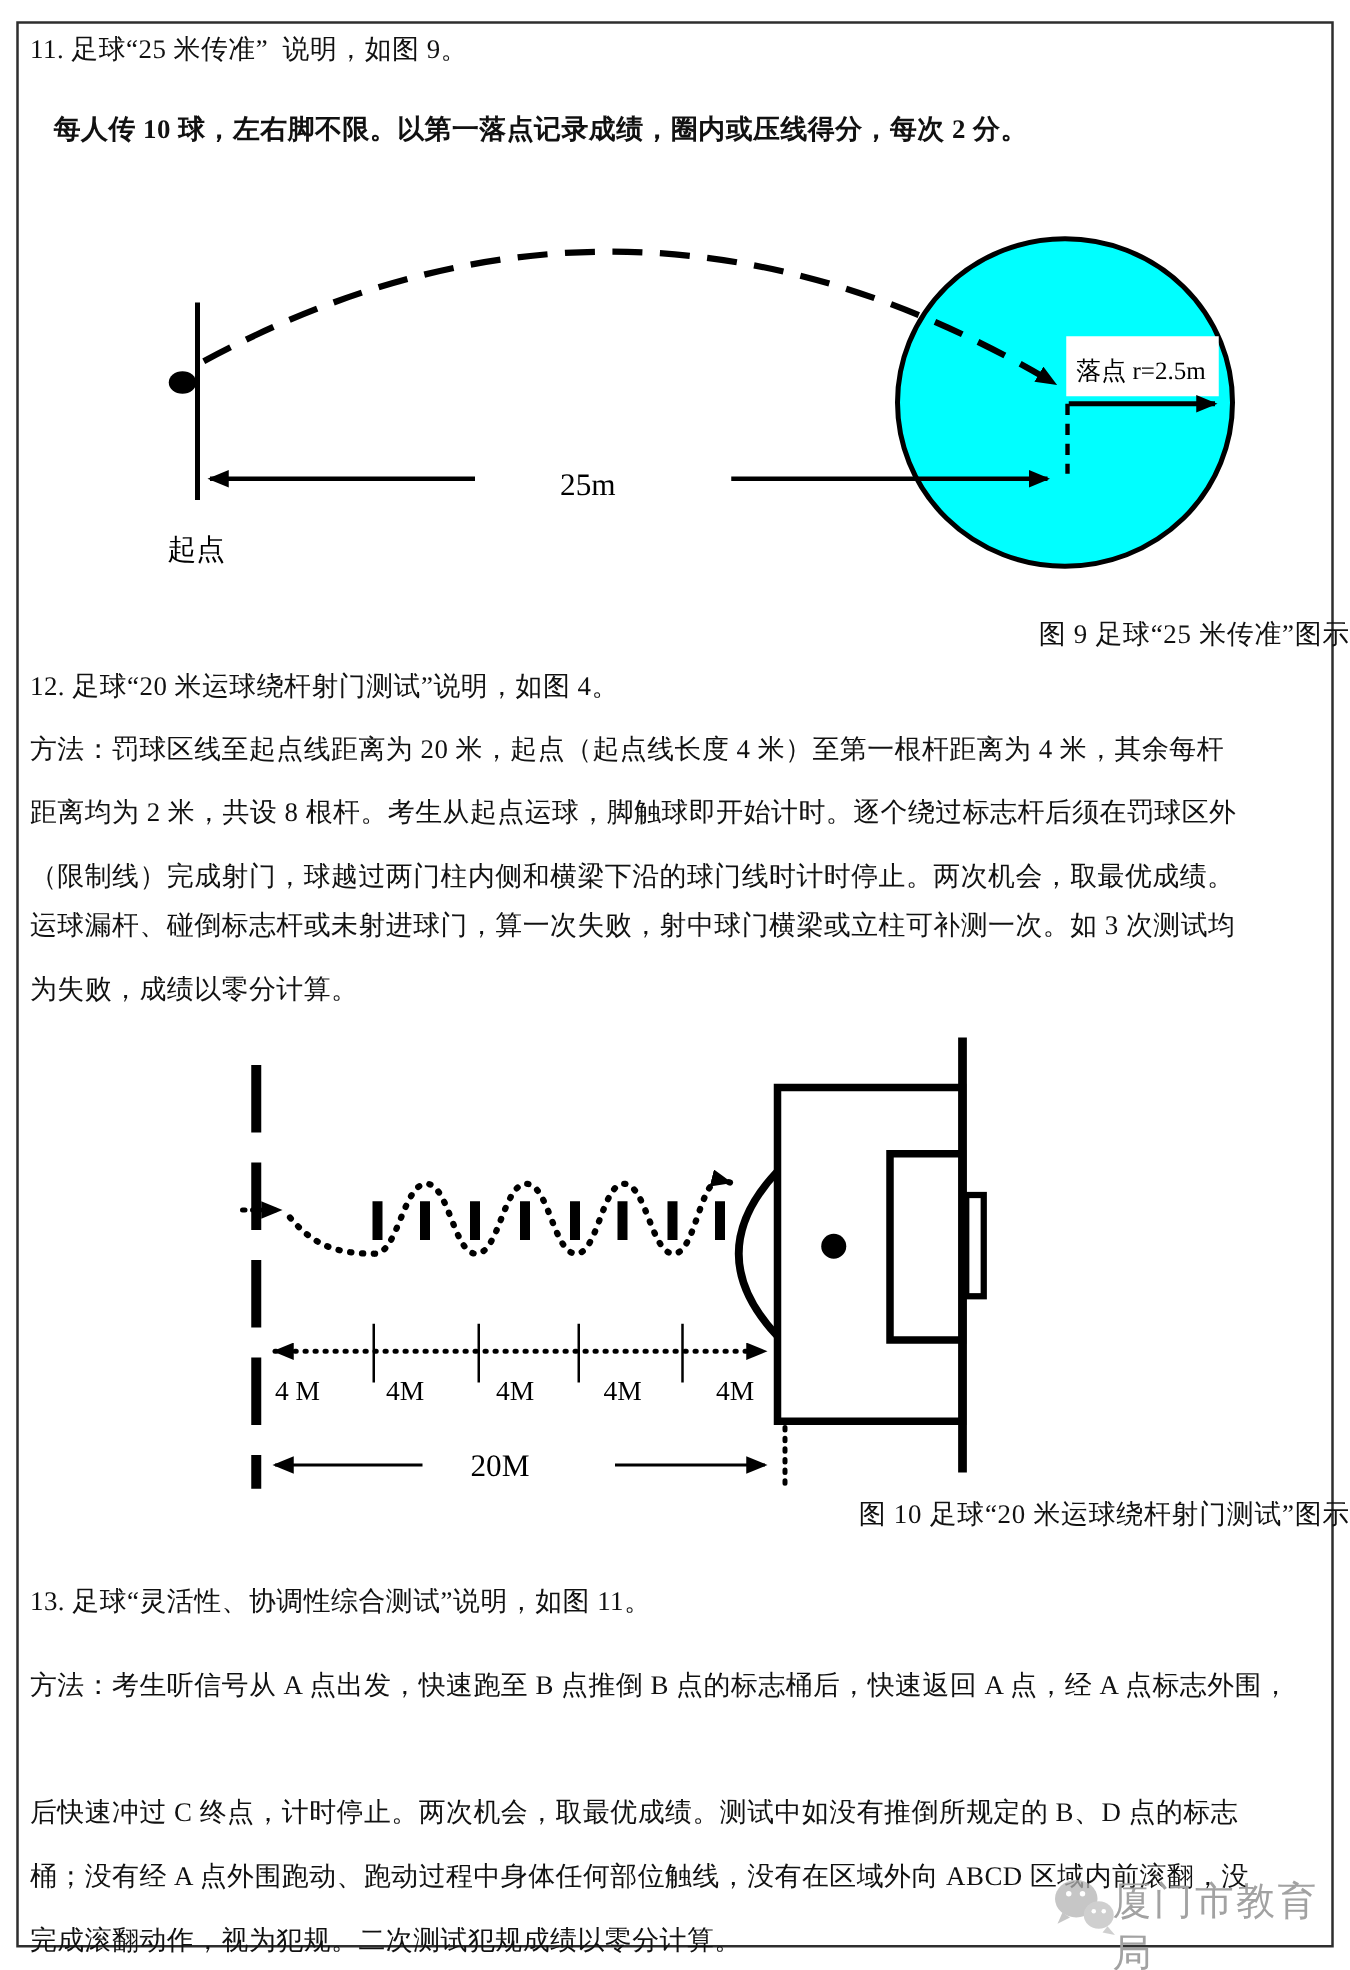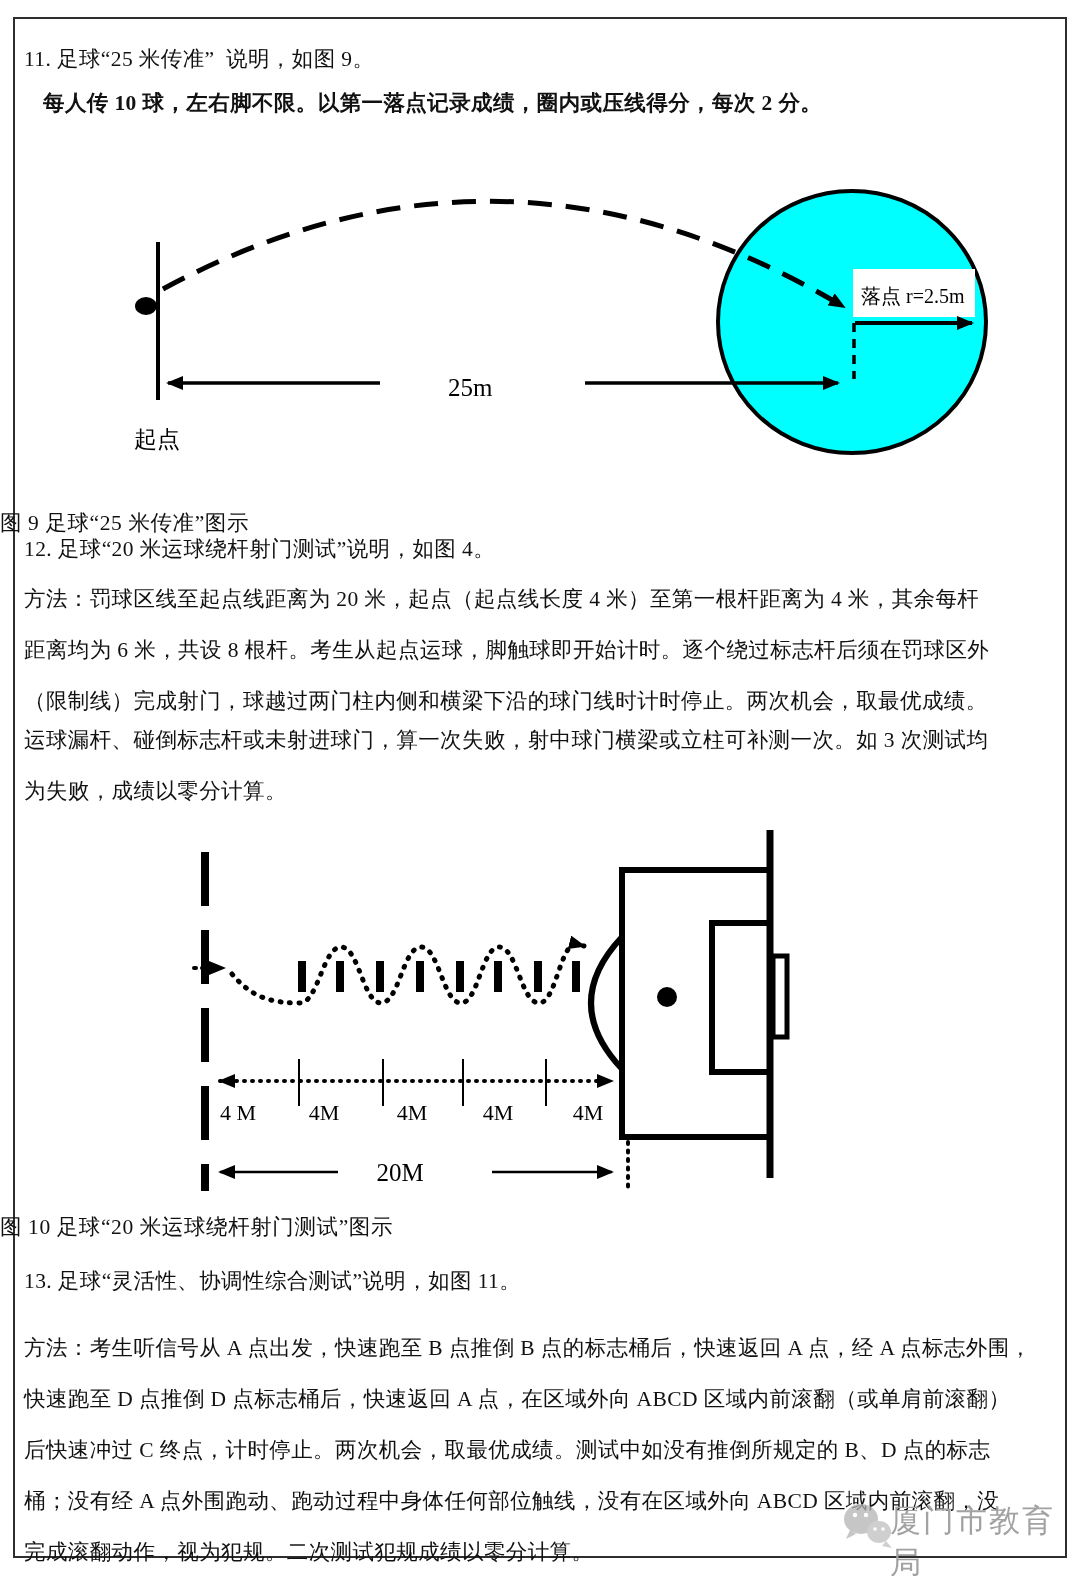--- a/index.html
+++ b/index.html
@@ -3,49 +3,48 @@
 <meta charset="utf-8">
 <style>
   html,body{margin:0;padding:0;background:#ffffff;}
   .page{position:relative;width:1080px;height:1576px;background:#ffffff;overflow:hidden;
         font-family:"Liberation Serif","DejaVu Serif",serif;color:#111;}
   .frame{position:absolute;left:13px;top:17px;width:1054px;height:1541px;
          border:2px solid #2e2e2e;box-sizing:border-box;}
   .line{position:absolute;left:24px;right:24px;font-size:21.5px;line-height:30px;
         white-space:pre;letter-spacing:0.4px;}
   .indent{padding-left:19px;font-weight:bold;}
-  .center{left:0;right:0;text-align:left;letter-spacing:0.6px;margin-top:16px;}
+  .center{left:11px;right:0;text-align:right;letter-spacing:0.6px;}
   svg text{font-family:"Liberation Serif","DejaVu Serif",serif;fill:#000;}
   .diagram{position:absolute;left:0;top:0;}
   .wm-text{position:absolute;left:890px;top:1500px;font-size:31px;letter-spacing:2px;
            color:#a2a2a2;font-family:"Liberation Sans","DejaVu Sans",sans-serif;}
 </style>
 </head>
 <body>
 
 <div class="page">
   <div class="frame"></div>
 
-  <div class="line" style="top:44px">11. 足球“25 米传准”  说明，如图 9。</div>
+  <div class="line" style="top:24px">11. 足球“25 米传准”  说明，如图 9。</div>
   <div class="line indent" style="top:88px">每人传 10 球，左右脚不限。以第一落点记录成绩，圈内或压线得分，每次 2 分。</div>
 
   <div class="line center" style="top:492px">图 9 足球“25 米传准”图示</div>
 
   <div class="line" style="top:534px">12. 足球“20 米运球绕杆射门测试”说明，如图 4。</div>
   <div class="line" style="top:584px">方法：罚球区线至起点线距离为 20 米，起点（起点线长度 4 米）至第一根杆距离为 4 米，其余每杆</div>
-  <div class="line" style="top:635px">距离均为 6 米，共设 8 根杆。考生从起点运球，脚触球即开始计时。逐个绕过标志杆后须在罚球区外</div>
+  <div class="line" style="top:635px">距离均为 2 米，共设 8 根杆。考生从起点运球，脚触球即开始计时。逐个绕过标志杆后须在罚球区外</div>
   <div class="line" style="top:686px">（限制线）完成射门，球越过两门柱内侧和横梁下沿的球门线时计时停止。两次机会，取最优成绩。</div>
   <div class="line" style="top:725px">运球漏杆、碰倒标志杆或未射进球门，算一次失败，射中球门横梁或立柱可补测一次。如 3 次测试均</div>
   <div class="line" style="top:776px">为失败，成绩以零分计算。</div>
 
   <div class="line center" style="top:1196px">图 10 足球“20 米运球绕杆射门测试”图示</div>
 
   <div class="line" style="top:1266px">13. 足球“灵活性、协调性综合测试”说明，如图 11。</div>
   <div class="line" style="top:1333px">方法：考生听信号从 A 点出发，快速跑至 B 点推倒 B 点的标志桶后，快速返回 A 点，经 A 点标志外围，</div>
-  <div class="line" style="top:1384px">快速跑至 D 点推倒 D 点标志桶后，快速返回 A 点，在区域外向 ABCD 区域内前滚翻（或单肩前滚翻）</div>
   <div class="line" style="top:1435px">后快速冲过 C 终点，计时停止。两次机会，取最优成绩。测试中如没有推倒所规定的 B、D 点的标志</div>
   <div class="line" style="top:1486px">桶；没有经 A 点外围跑动、跑动过程中身体任何部位触线，没有在区域外向 ABCD 区域内前滚翻，没</div>
   <div class="line" style="top:1537px">完成滚翻动作，视为犯规。二次测试犯规成绩以零分计算。</div>
 
   <svg class="diagram" width="1080" height="1576" viewBox="0 0 1080 1576">
     <defs>
       <marker id="ah" markerUnits="userSpaceOnUse" markerWidth="18" markerHeight="14" refX="15" refY="7" orient="auto-start-reverse">
         <path d="M0,0 L17,7 L0,14 Z" fill="#000"></path>
       </marker>
     </defs>

